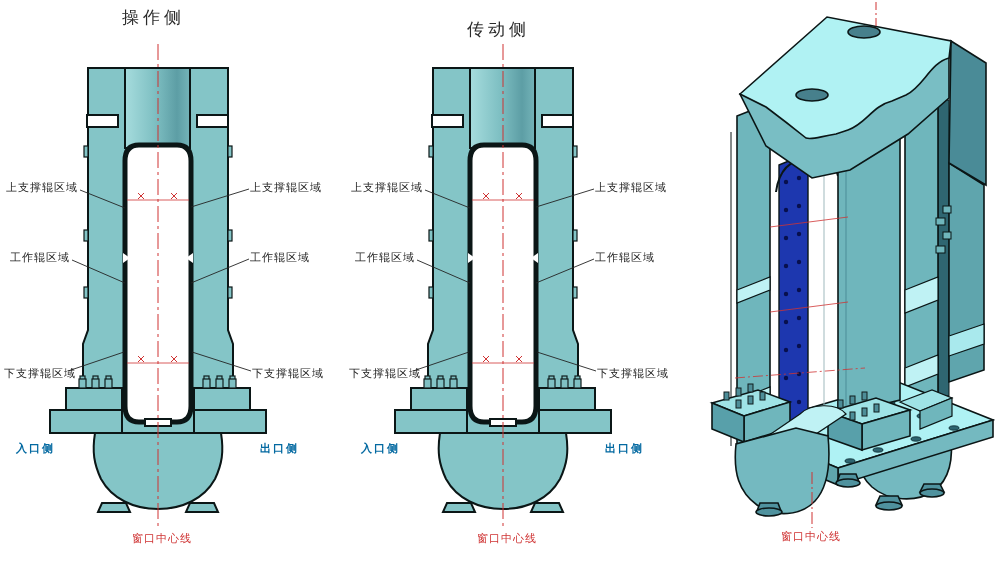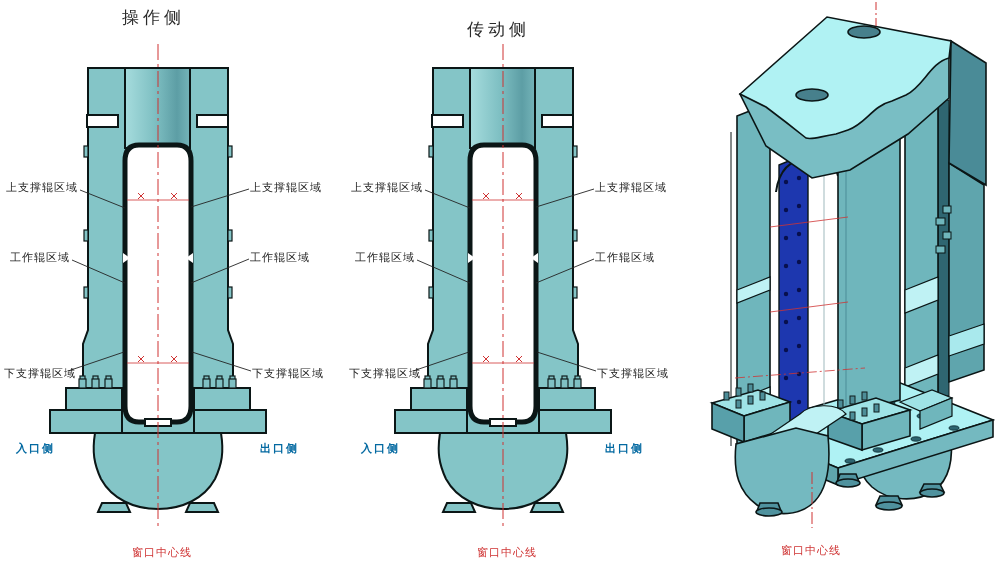--- a/index.html
+++ b/index.html
@@ -2,21 +2,21 @@
 <html><head>
 <meta charset="utf-8">
 <style>
   html,body{margin:0;padding:0;background:#ffffff;}
   .canvas{position:relative;width:1006px;height:562px;background:#ffffff;overflow:hidden;
           font-family:"Liberation Sans",sans-serif;}
   svg{position:absolute;left:0;top:0;}
   .lbl{position:absolute;font-size:11px;color:#1c1c1c;white-space:nowrap;letter-spacing:1px;}
   .title{font-size:17px;color:#2b2b2b;letter-spacing:4px;}
   .blue{color:#0369a1;font-weight:bold;letter-spacing:2px;}
-  .red{color:#cf3333;letter-spacing:1px;margin-top:14px;}
+  .red{color:#cf3333;letter-spacing:1px;}
 </style>
 </head>
 <body>
 
 <div class="canvas">
 
 <svg width="1006" height="562" viewBox="0 0 1006 562">
   <defs>
     <linearGradient id="boreGrad" x1="0" y1="0" x2="1" y2="0">
       <stop offset="0" stop-color="#a6dcdd"></stop>

